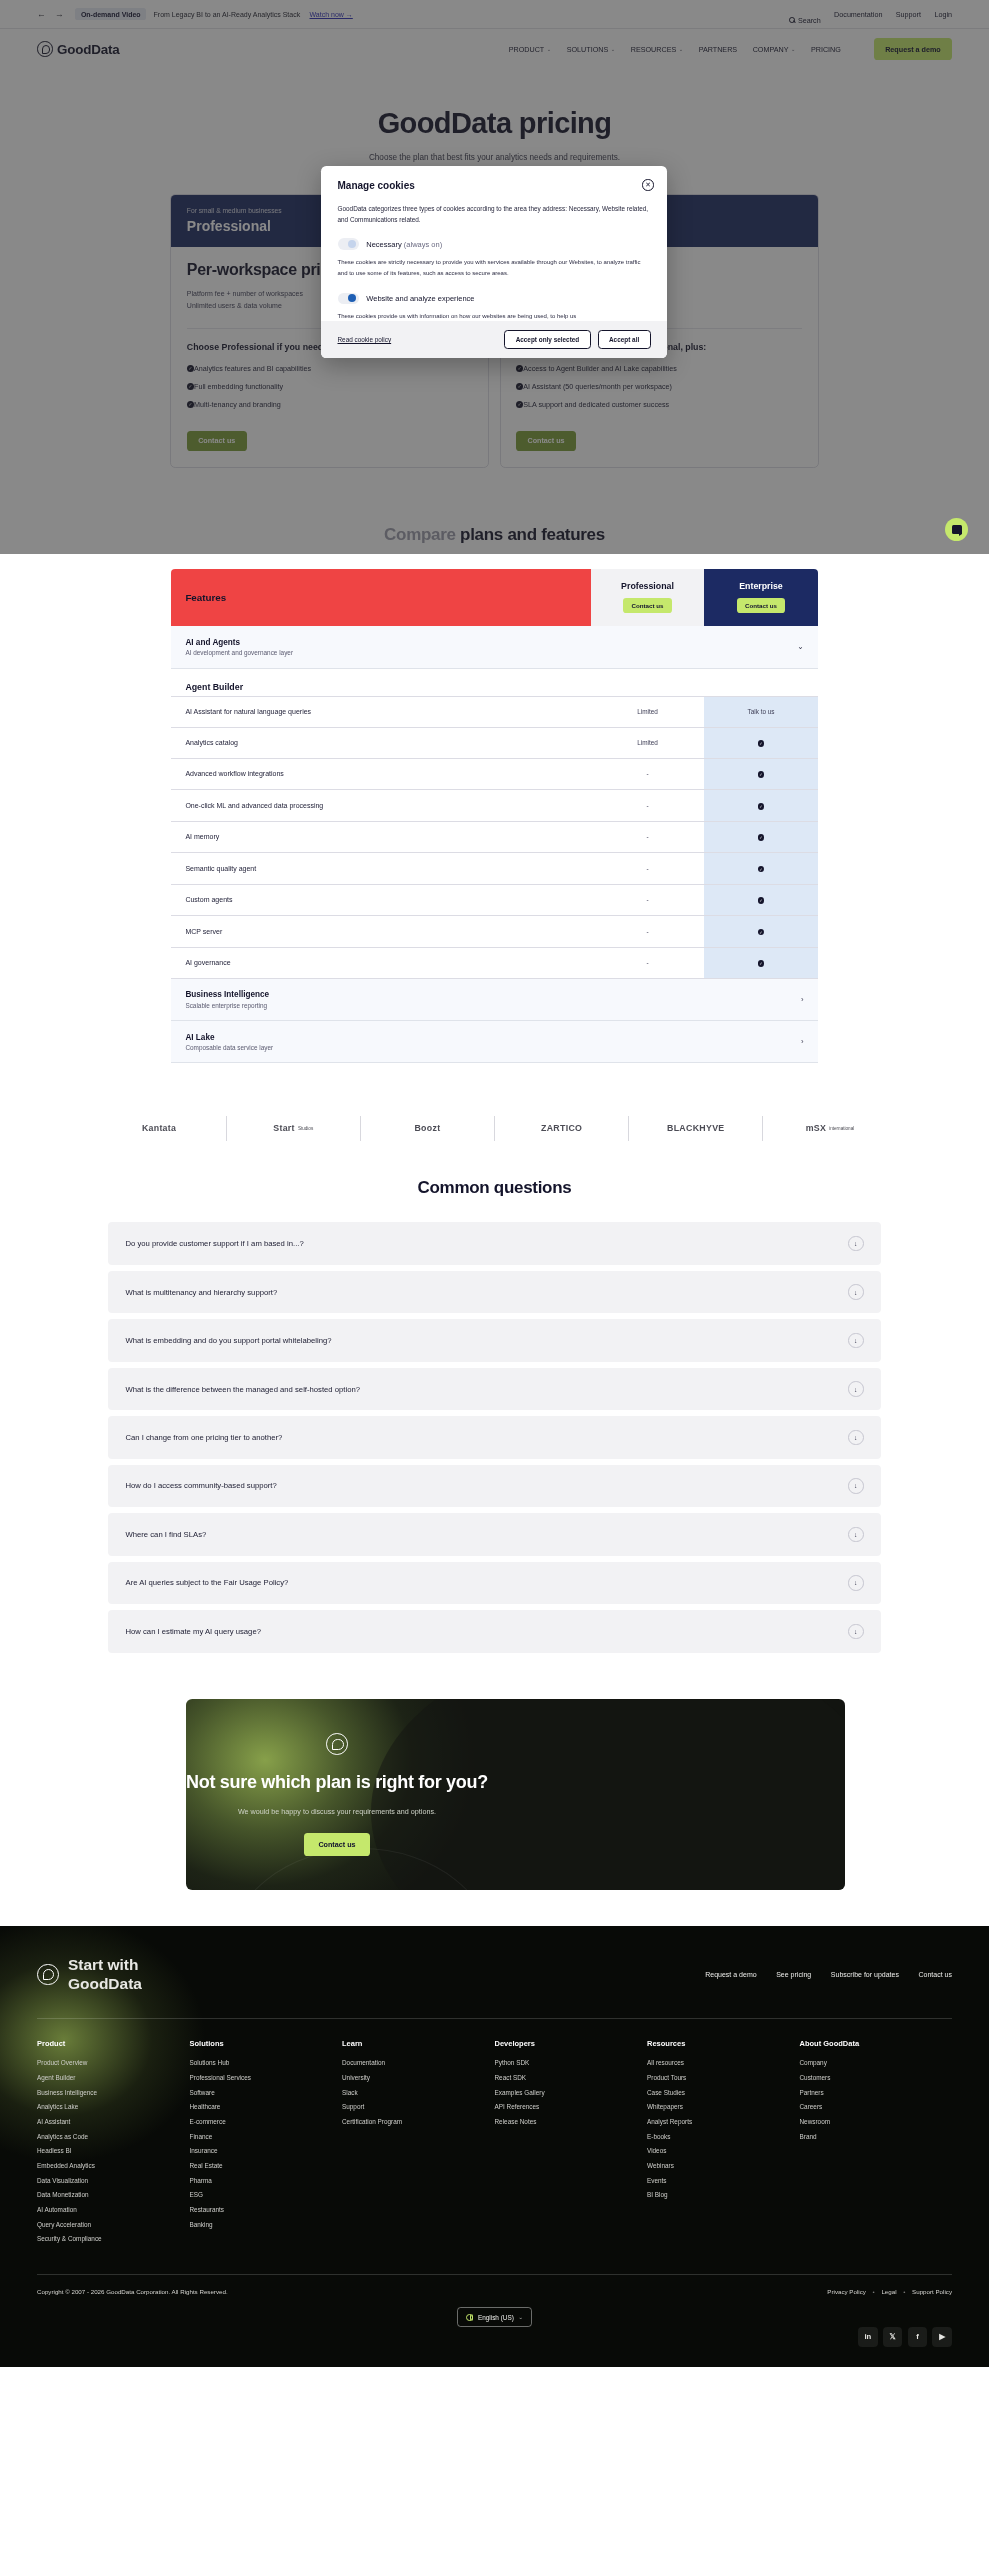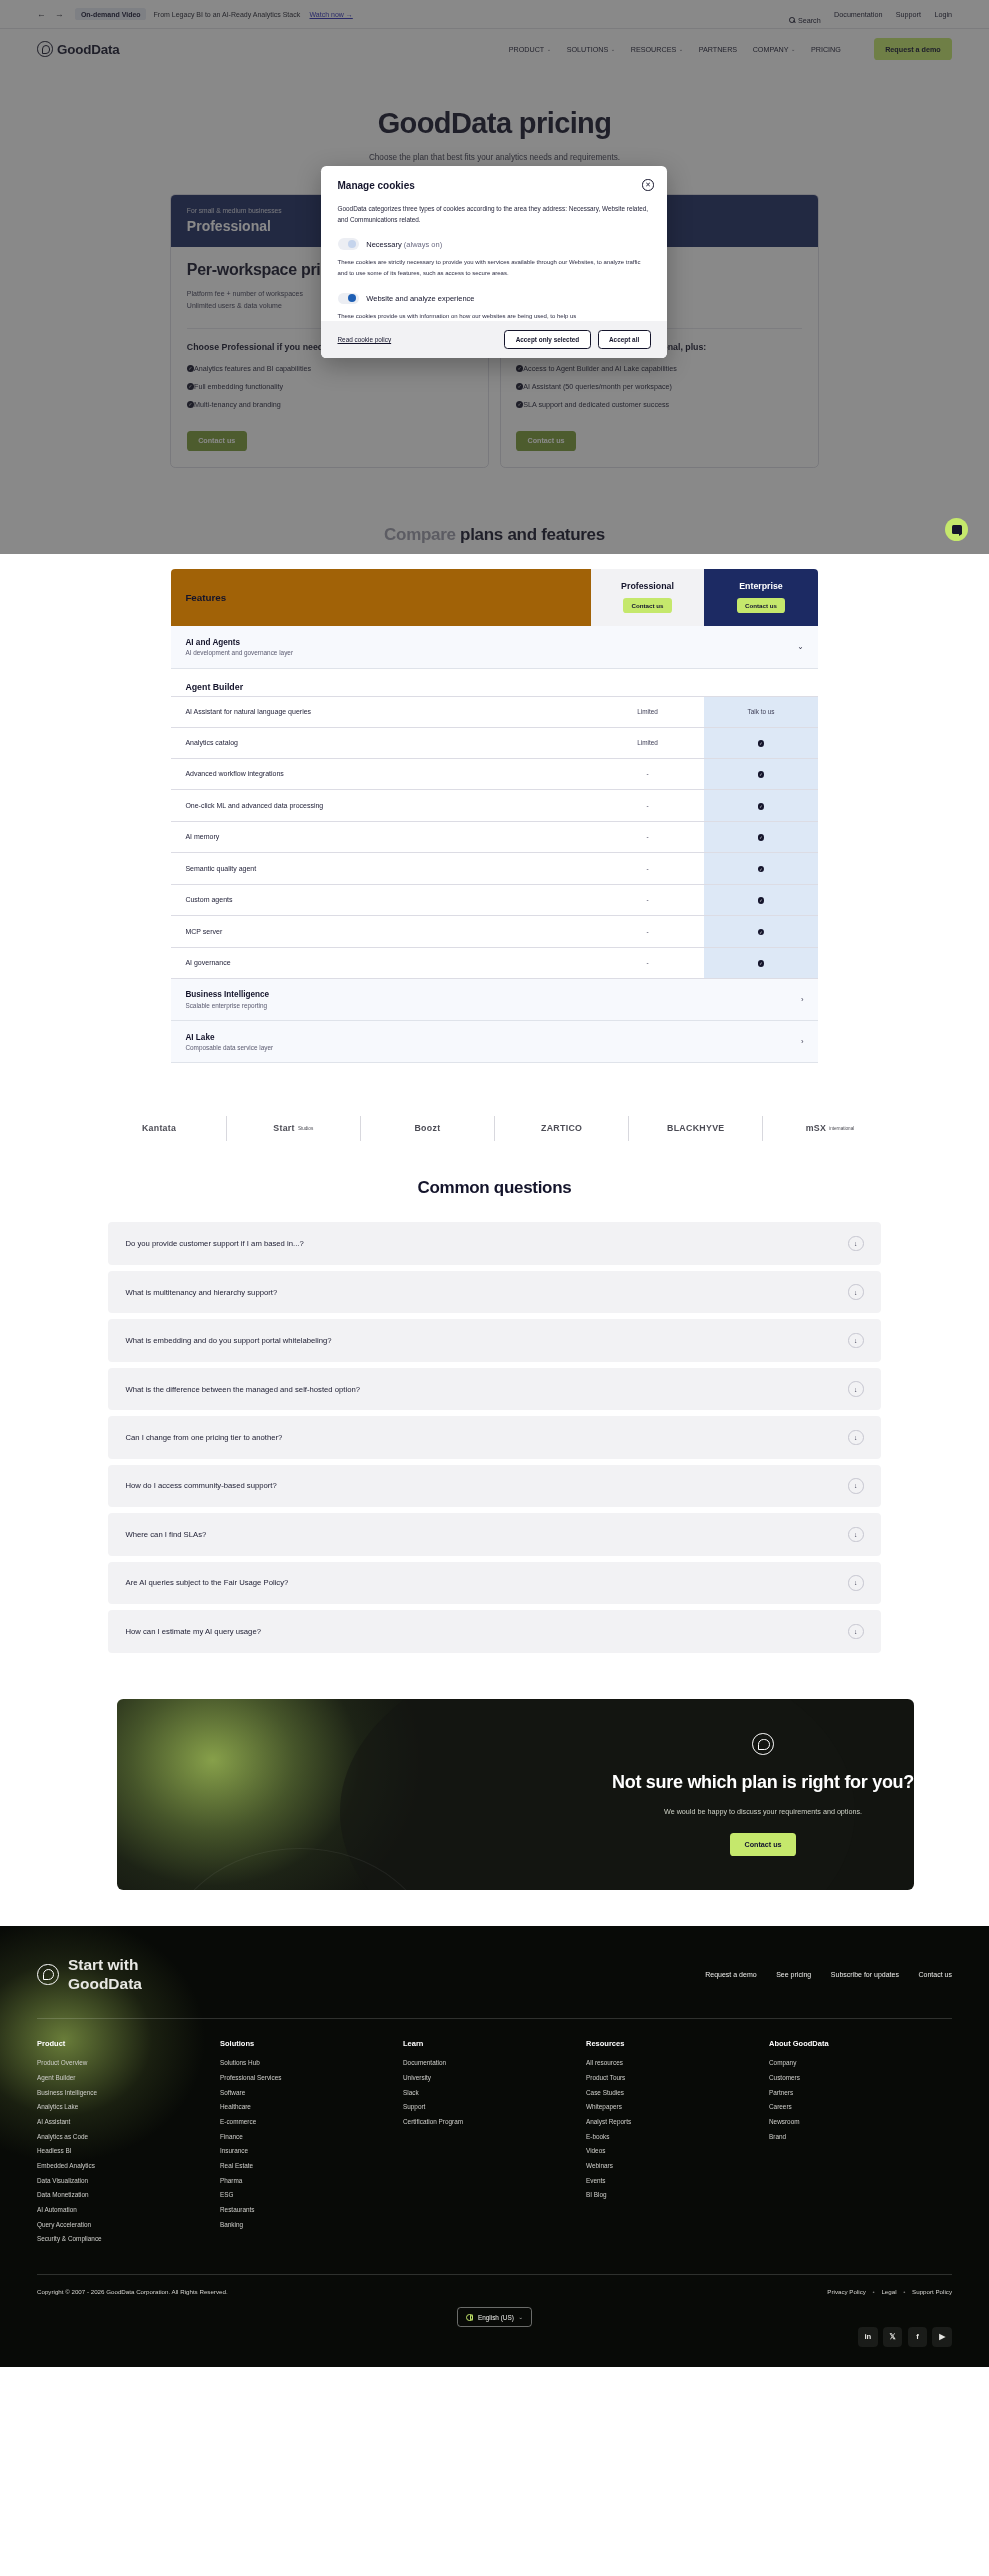--- a/index.html
+++ b/index.html
@@ -103,21 +103,21 @@
     content:""; position:absolute; bottom:-2.1px; right:0; border-left:3.1px solid #14142b;
     border-bottom:2.6px solid transparent;
   }
   
   .compare { padding: 26px 0 0; }
   .compare h2 { text-align: center; font-size: 17px; font-weight: bold; letter-spacing: -0.3px; }
   .compare h2 .light { color: #9b9baa; }
   .ctable { width: 647px; margin: 24px auto 0; }
   .ct-head { display: flex; border-radius: 4.1px 4.1px 0 0; overflow: hidden; }
   .cth-features {
-    flex: 1; background: #a16207; padding: 20.6px 14.4px; display: flex; align-items: center;
+    flex: 1; background: #ef4444; padding: 20.6px 14.4px; display: flex; align-items: center;
     font-size: 9.8px; font-weight: bold;
   }
   .cth-plan {
     width: 113px; background: #f2f2f4; text-align: center; padding: 12.4px 5.2px 13.4px;
   }
   .cth-plan.ent { background: #1c2a63; color: #fff; width: 114px; }
   .cth-plan .pl-name { font-size: 8.8px; font-weight: bold; }
   .cth-plan .pl-btn {
     margin-top: 6.7px; background: #c5e86c; color: #10102e; border: none; border-radius: 3.1px;
     font-size: 6.2px; font-weight: bold; padding: 4.1px 8.2px; cursor: pointer;
@@ -160,26 +160,26 @@
     display: flex; align-items: center; justify-content: space-between; cursor: pointer;
   }
   .faq-item .q { font-size: 7.7px; color: #1c1c31; }
   .faq-arrow {
     width: 15.5px; height: 15.5px; border: 0.5px solid #c6c6d0; border-radius: 50%;
     display: flex; align-items: center; justify-content: center; font-size: 6.7px; color: #3a3a50;
   }
   
   .cta-wrap { padding: 30px 0 36px; display: flex; justify-content: center; }
   .cta {
-    width: 797px; height: 191px; border-radius: 6.2px; position: relative; overflow: hidden;
+    width: 659px; height: 191px; border-radius: 6.2px; position: relative; overflow: hidden;
     background:
       radial-gradient(ellipse 216px 185px at 12% 32%, #87a04a 0%, #46552a 38%, #1d2316 68%, #121410 100%),
       radial-gradient(ellipse 464px 309px at 70% 120%, #2a2f27 0%, #121310 70%),
       #111310;
-    display: flex; flex-direction: column; align-items: flex-end; justify-content: center; color: #fff; margin-left: 42px;
+    display: flex; flex-direction: column; align-items: flex-start; justify-content: center; color: #fff; margin-left: 42px;
   }
   .cta::before {
     content:""; position:absolute; left: 28%; top: -30%; width: 515px; height: 340px;
     border-radius: 50%; background: rgba(20,22,18,0.55);
   }
   .cta::after {
     content:""; position:absolute; left: 6%; top: 78%; width: 268px; height: 216px;
     border-radius: 50%; border: 0.5px solid rgba(255,255,255,0.06);
   }
   .cta-inner { position: relative; z-index: 2; text-align: center; }
@@ -631,20 +631,28 @@
       </div>
       <div class="f-col">
         <h4>Learn</h4>
         <a href="#">Documentation</a>
         <a href="#">University</a>
         <a href="#">Slack</a>
         <a href="#">Support</a>
         <a href="#">Certification Program</a>
       </div>
       <div class="f-col">
+        <h4>Developers</h4>
+        <a href="#">Python SDK</a>
+        <a href="#">React SDK</a>
+        <a href="#">Examples Gallery</a>
+        <a href="#">API References</a>
+        <a href="#">Release Notes</a>
+      </div>
+      <div class="f-col">
         <h4>Resources</h4>
         <a href="#">All resources</a>
         <a href="#">Product Tours</a>
         <a href="#">Case Studies</a>
         <a href="#">Whitepapers</a>
         <a href="#">Analyst Reports</a>
         <a href="#">E-books</a>
         <a href="#">Videos</a>
         <a href="#">Webinars</a>
         <a href="#">Events</a>

